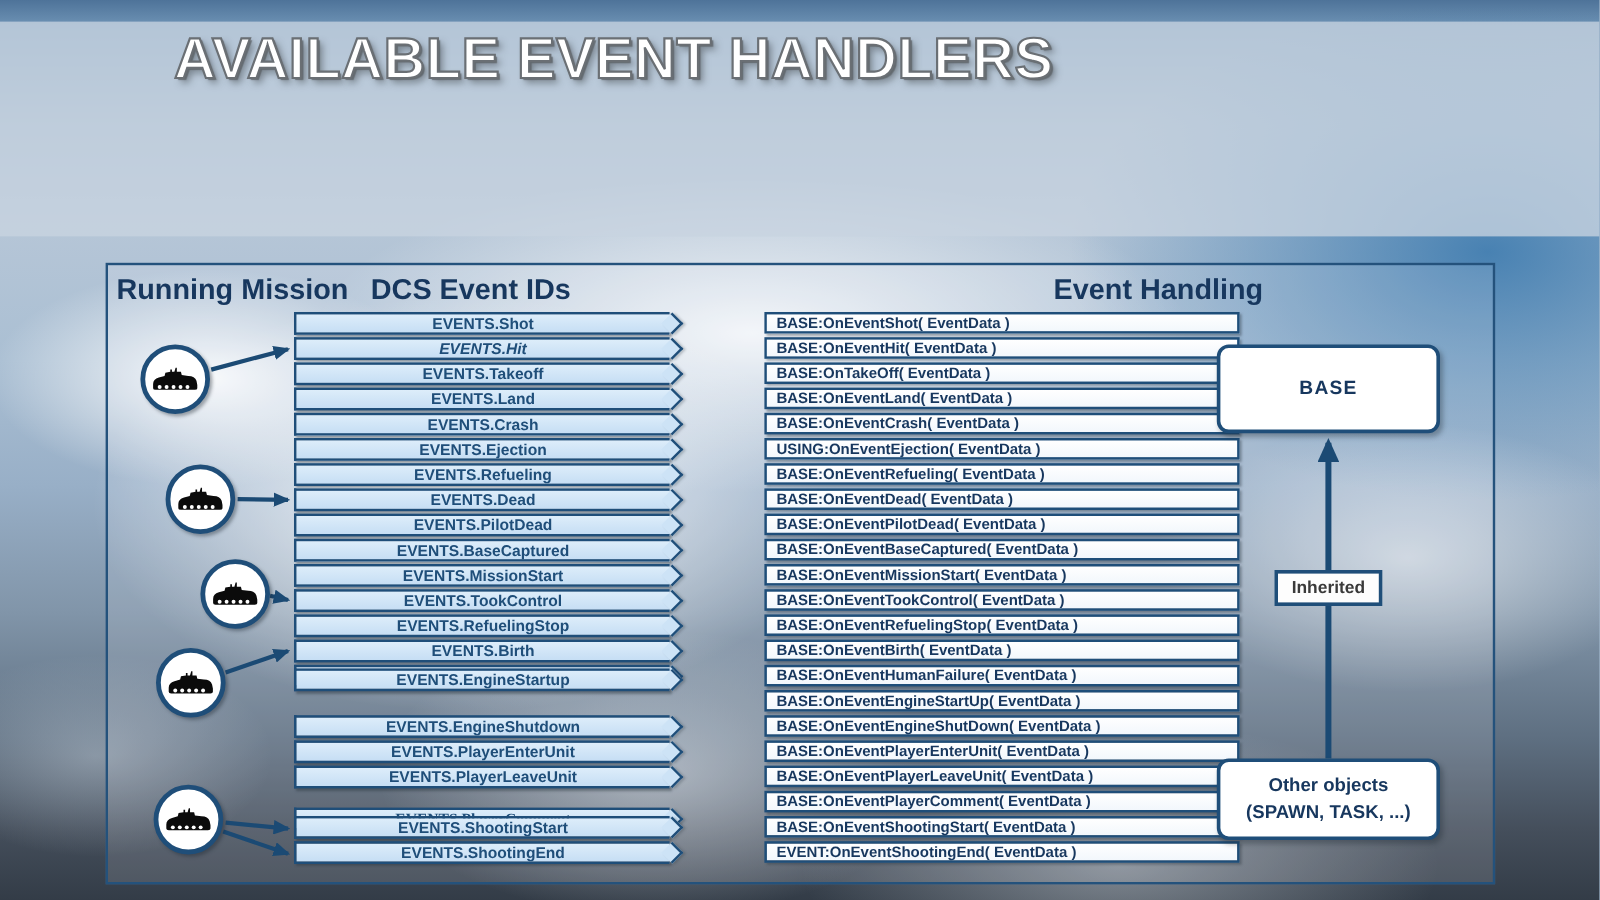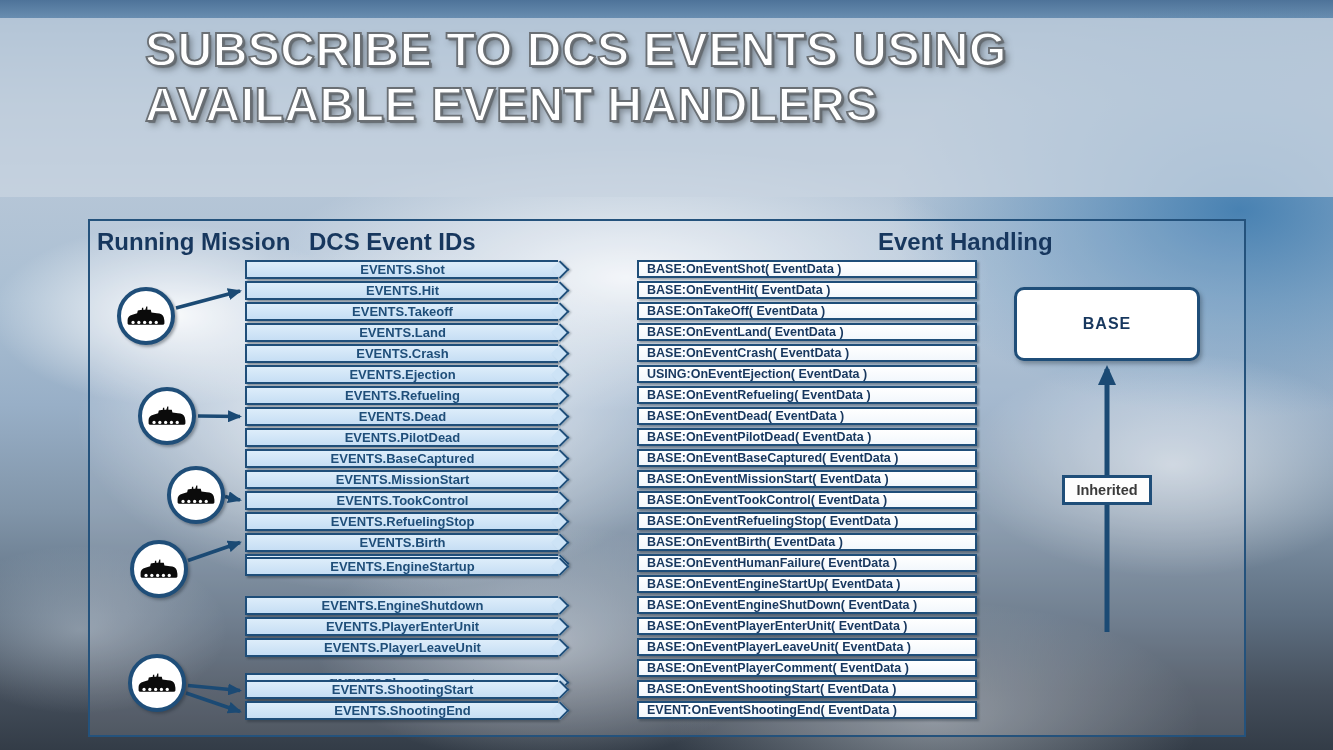--- a/index.html
+++ b/index.html
@@ -60,21 +60,21 @@
   .event-arrow::after{
     content:'';position:absolute;right:-8px;top:1.2px;width:10.5px;height:10.5px;
     background:#cde3f6;
     border-top:2px solid #1F4E79;border-right:2px solid #1F4E79;
     transform:rotate(45deg);
     box-shadow:2px -1px 2px rgba(40,50,60,.25);
   }
   .ev-label{font-size:13px;font-weight:bold;color:#1F4E79;white-space:nowrap;position:relative;z-index:1;}
   
   .handler-box{
-    position:absolute;left:547px;width:340px;height:18px;box-sizing:border-box;z-index:2;
+    position:absolute;left:547px;width:396px;height:18px;box-sizing:border-box;z-index:2;
     background:linear-gradient(180deg,#ffffff 0%,#f2f7fc 100%);
     border:2px solid #1F4E79;
     box-shadow:2px 2px 2px rgba(40,50,60,.4);
     display:flex;align-items:flex-start;
     padding-left:8px;
   }
   .hd-label{font-size:12.5px;font-weight:bold;color:#17375E;white-space:nowrap;}
   
   .circle{
     position:absolute;width:58px;height:58px;box-sizing:border-box;z-index:2;
@@ -107,21 +107,20 @@
   .defs-holder{position:absolute;width:0;height:0;overflow:hidden;}
 </style>
 </head>
 <body>
 
 <div class="slide">
   <div class="sky"></div>
 
   <div class="title-band">
     <div class="title">
-      <div>SUBSCRIBE TO DCS EVENTS USING</div>
       <div>AVAILABLE EVENT HANDLERS</div>
     </div>
   </div>
 
   <svg class="defs-holder" aria-hidden="true">
     <defs>
       <g id="tankshape">
         <path fill="#0b0b0b" d="M5 33 L5 28 Q5 22 12 20 L19 18 L20 14 L26 13 L26 10 L28 10 L28 13 L31 13 L32.5 8 L34 8 L34 13 L39 13 L40 17 L48 18 Q56 18 58 24 L59 29 L59 33 Q59 35 56 35 L8 35 Q5 35 5 33 Z"></path>
         <circle cx="13" cy="31.5" r="2.4" fill="#ffffff"></circle>
         <circle cx="21.5" cy="31.5" r="2.4" fill="#ffffff"></circle>
@@ -155,21 +154,21 @@
     </svg>
 
     <div class="hdr hdr-rm">Running Mission</div>
     <div class="hdr hdr-ids">DCS Event IDs</div>
     <div class="hdr hdr-eh">Event Handling</div>
 
     <div id="events-col">
         <div class="event-arrow" style="top: 39px;">
           <span class="ev-label">EVENTS.Shot</span>
         </div>
-        <div class="event-arrow" style="top: 60px;">
+        <div class="event-arrow" style="top: 60px; font-style: italic;">
           <span class="ev-label">EVENTS.Hit</span>
         </div>
         <div class="event-arrow" style="top: 81px;">
           <span class="ev-label">EVENTS.Takeoff</span>
         </div>
         <div class="event-arrow" style="top: 102px;">
           <span class="ev-label">EVENTS.Land</span>
         </div>
         <div class="event-arrow" style="top: 123px;">
           <span class="ev-label">EVENTS.Crash</span>
@@ -318,15 +317,19 @@
     <div class="circle" style="left:38px;top:433px">
       <svg class="tank" viewBox="0 0 64 44">
           <use href="#tankshape"></use>
         </svg>
     </div>
 
     <div class="base-box">
       <span>BASE</span>
     </div>
     <div class="inherited">Inherited</div>
+    <div class="other-box">
+      <div>Other objects</div>
+      <div>(SPAWN, TASK, ...)</div>
+    </div>
 
   </div>
 </div>
 
 </body></html>

